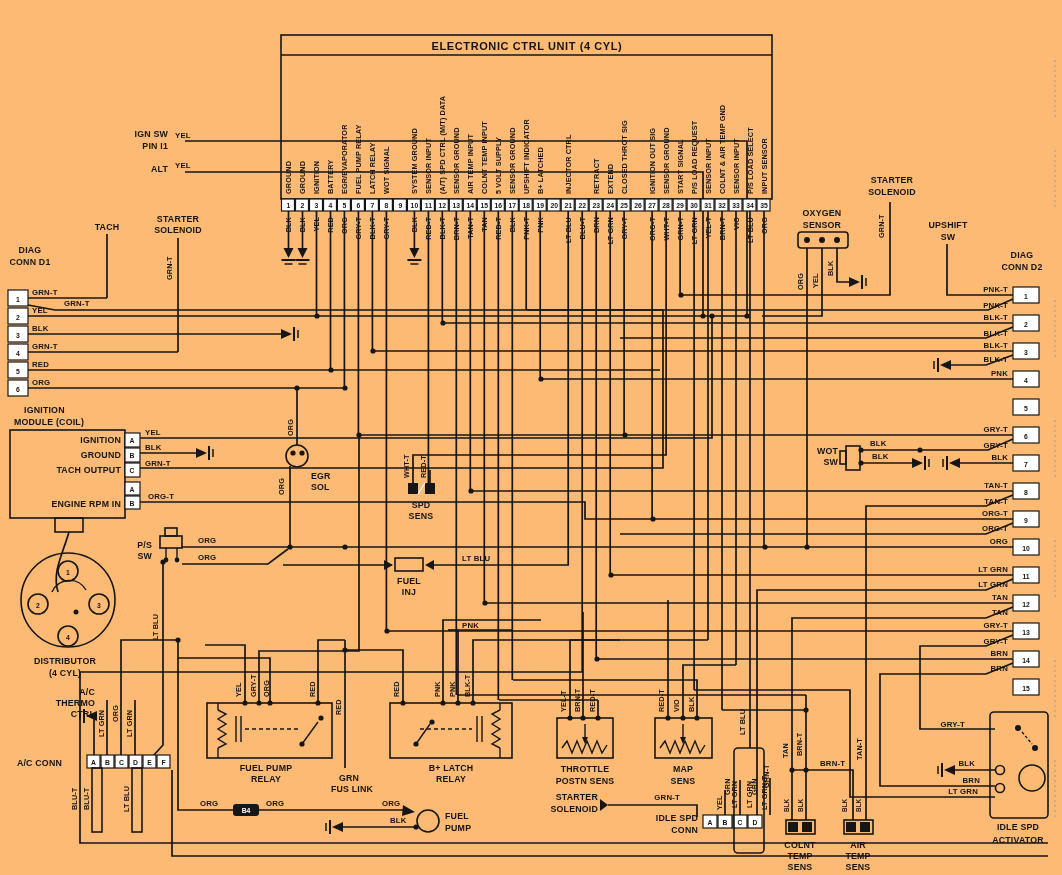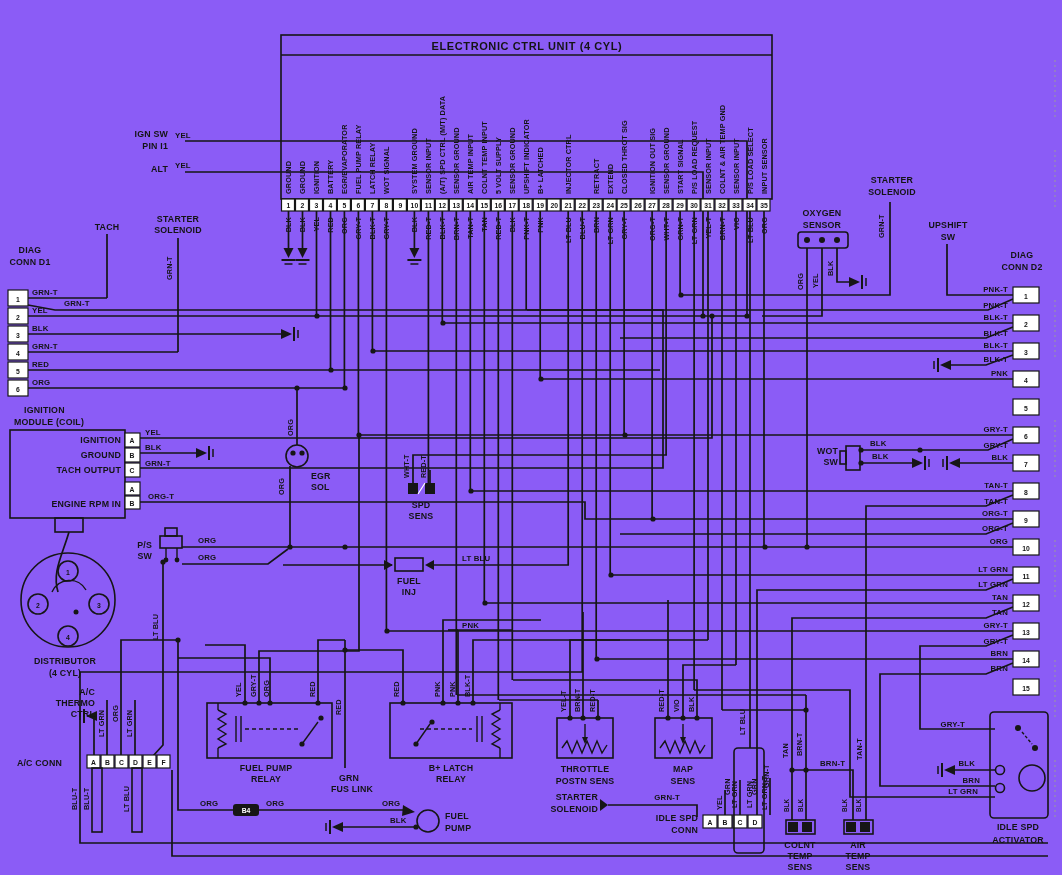--- a/index.html
+++ b/index.html
@@ -1,16 +1,16 @@
 <!DOCTYPE html>
 <html><head>
 <meta charset="utf-8">
 <style>
   html,body{margin:0;padding:0;background:#fff;}
-  #stage{position:relative;width:1062px;height:875px;background:#8b5cf6;overflow:hidden;}
+  #stage{position:relative;width:1062px;height:875px;background:#fdba74;overflow:hidden;}
   svg{position:absolute;left:0;top:0;}
   text{font-family:"Liberation Sans","DejaVu Sans",sans-serif;fill:#141414;}
   .cl{font-size:8.8px;font-weight:700;letter-spacing:.2px;}
   .wl{font-size:7.8px;font-weight:700;letter-spacing:.2px;}
   .vt{font-size:7.3px;font-weight:700;letter-spacing:.1px;}
   .pn{font-size:6.8px;font-weight:700;}
   .ti{font-size:11px;font-weight:700;letter-spacing:.6px;}
   .wire{stroke:#161616;stroke-width:1.7;fill:none;}
   .wire2{stroke:#161616;stroke-width:1.4;fill:none;}
   .box{stroke:#161616;stroke-width:1.6;fill:none;}

